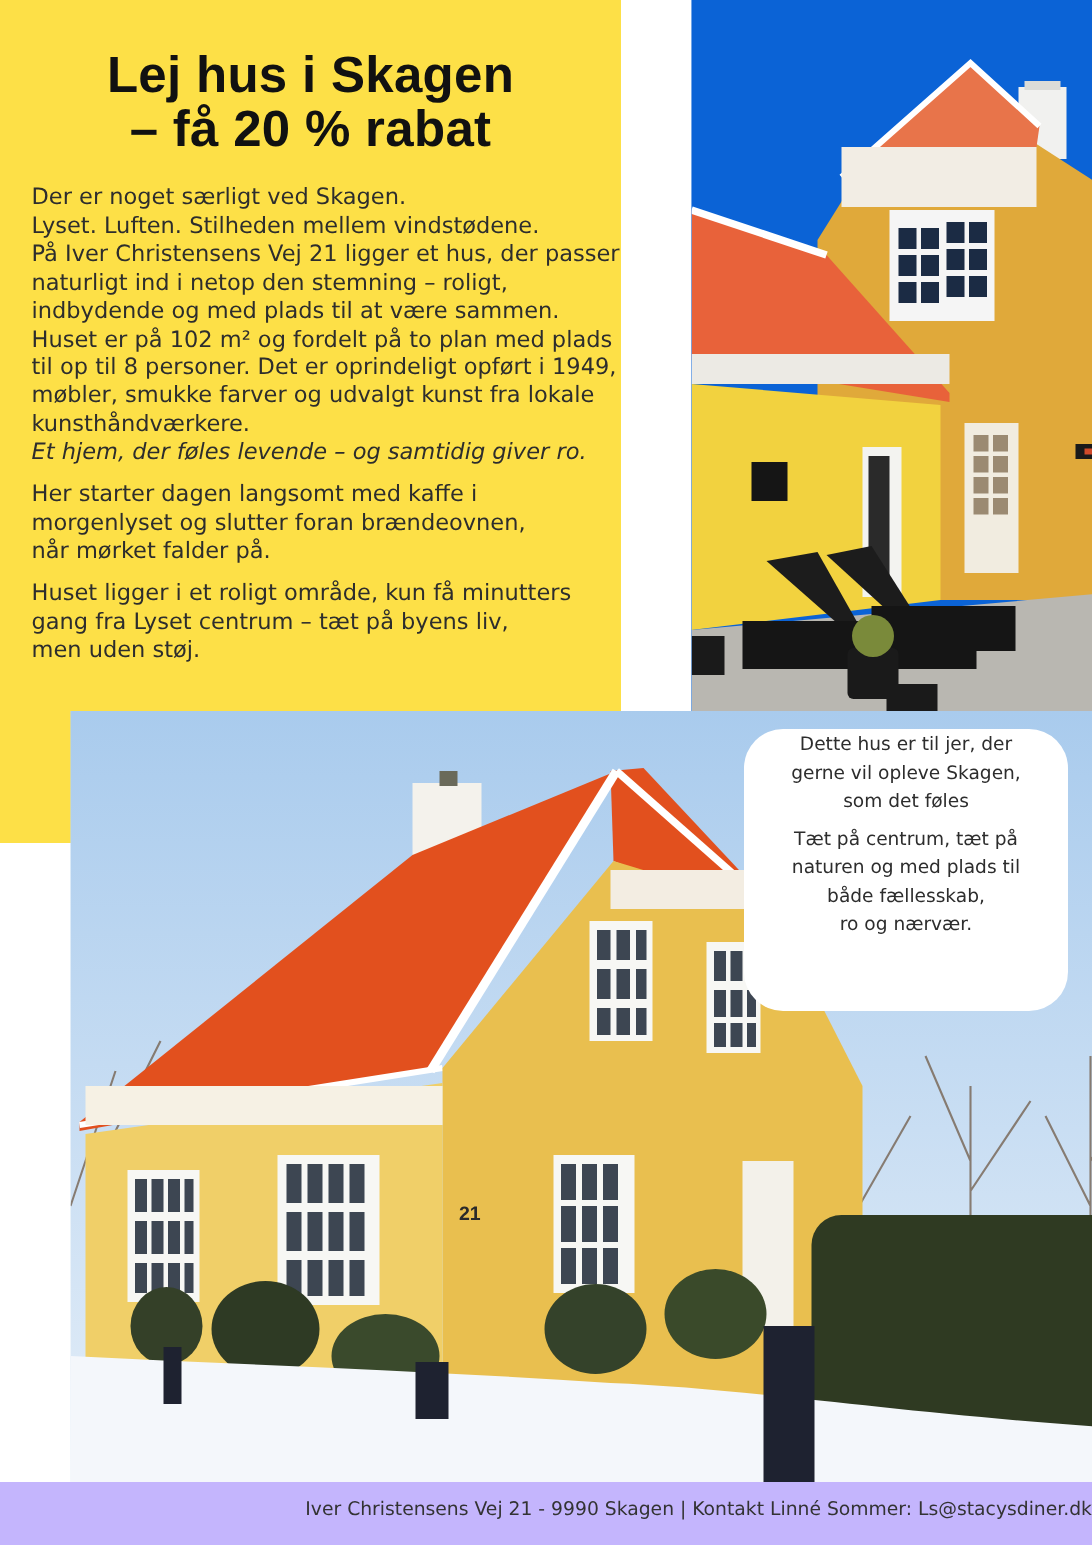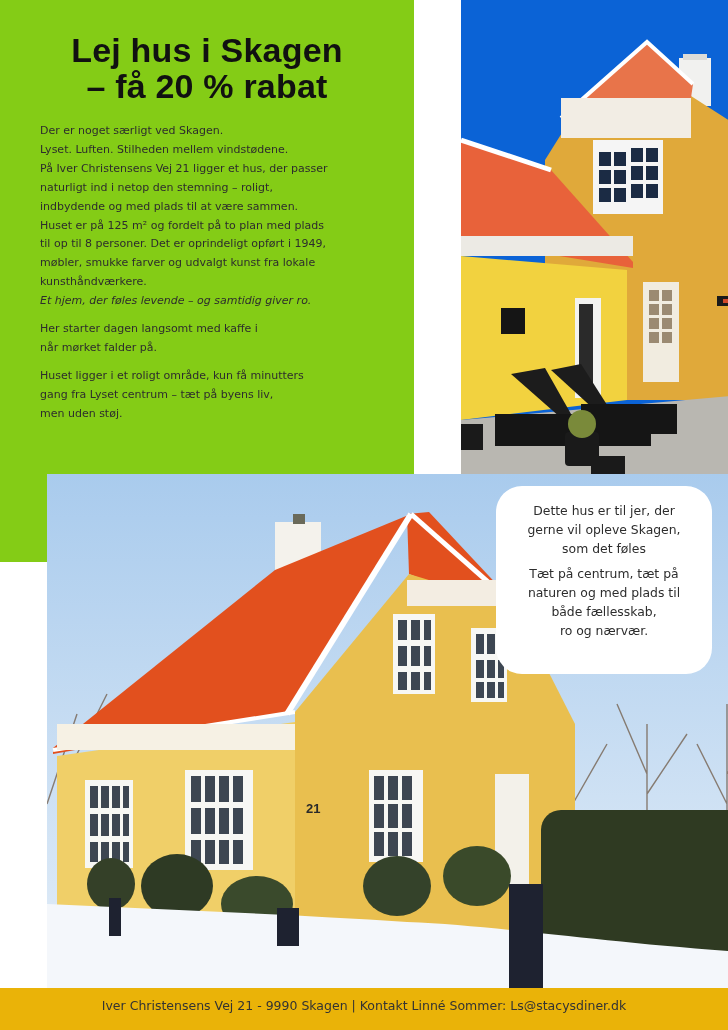--- a/index.html
+++ b/index.html
@@ -1,79 +1,80 @@
 <!DOCTYPE html>
 <html><head>
 <meta charset="utf-8">
 <style>
   * { box-sizing: border-box; margin: 0; padding: 0; }
   html, body { width: 728px; height: 1030px; overflow: hidden; background: #ffffff; }
   body { font-family: "DejaVu Sans", sans-serif; color: #2a2a2a; position: relative; }
 
   .intro-panel {
     position: absolute; left: 0; top: 0; width: 414px; height: 562px;
-    background: #84cc16;
+    background: #fde047;
   }
   .title {
     position: absolute; left: 0; top: 32px; width: 414px;
     text-align: center;
     font-family: "Liberation Sans", sans-serif; font-weight: 700;
     font-size: 34px; line-height: 36px; color: #111111; letter-spacing: 0.2px;
   }
   .body-text {
-    position: absolute; left: 40px; top: 122px; width: 380px;
-    font-family: "DejaVu Sans", sans-serif; font-size: 11px; line-height: 18.9px; color: #2d2d2d;
+    position: absolute; left: 21px; top: 122px; width: 380px;
+    font-family: "DejaVu Sans", sans-serif; font-size: 15px; line-height: 18.9px; color: #2d2d2d;
   }
   .body-text p { margin-bottom: 9px; }
   .body-text .line { display: block; white-space: nowrap; }
   .body-text .italic { font-style: italic; }
 
   .photo { position: absolute; overflow: hidden; margin-left: 47px; }
   .photo-summer { left: 414px; top: 0; width: 314px; height: 474px; background: #0b63d6; }
   .photo-winter { left: 0; top: 474px; width: 728px; height: 514px; background: linear-gradient(#b9d4ee, #d9e8f5 60%, #eef4fa); }
   .photo svg { display: block; width: 100%; height: 100%; }
 
   .quote-card {
     position: absolute; left: 496px; top: 486px; width: 216px; height: 188px;
     background: #ffffff; border-radius: 26px;
-    text-align: center; padding-top: 16px;
+    text-align: center; padding-top: 1px;
     font-family: "DejaVu Sans", sans-serif; font-size: 12.4px; line-height: 18.8px; color: #2d2d2d;
   }
   .quote-card p { margin-bottom: 7px; }
   .quote-card .line { display: block; white-space: nowrap; }
 
   .footer {
     position: absolute; left: 0; top: 988px; width: 728px; height: 42px;
-    background: #eab308; text-align: center;
+    background: #c4b5fd; text-align: right;
     font-family: "DejaVu Sans", sans-serif; font-size: 12.5px; line-height: 36px; color: #333333;
   }
 </style>
 </head>
 <body>
 
 <section class="intro-panel">
   <h1 class="title">
     <span style="display:block">Lej hus i Skagen</span>
     <span style="display:block">– få 20 % rabat</span>
   </h1>
   <div class="body-text">
     <p>
       <span class="line">Der er noget særligt ved Skagen.</span>
       <span class="line">Lyset. Luften. Stilheden mellem vindstødene.</span>
       <span class="line">På Iver Christensens Vej 21 ligger et hus, der passer</span>
       <span class="line">naturligt ind i netop den stemning – roligt,</span>
       <span class="line">indbydende og med plads til at være sammen.</span>
-      <span class="line">Huset er på 125 m² og fordelt på to plan med plads</span>
+      <span class="line">Huset er på 102 m² og fordelt på to plan med plads</span>
       <span class="line">til op til 8 personer. Det er oprindeligt opført i 1949,</span>
       <span class="line">møbler, smukke farver og udvalgt kunst fra lokale</span>
       <span class="line">kunsthåndværkere.</span>
       <span class="line italic">Et hjem, der føles levende – og samtidig giver ro.</span>
     </p>
     <p>
       <span class="line">Her starter dagen langsomt med kaffe i</span>
+      <span class="line">morgenlyset og slutter foran brændeovnen,</span>
       <span class="line">når mørket falder på.</span>
     </p>
     <p>
       <span class="line">Huset ligger i et roligt område, kun få minutters</span>
       <span class="line">gang fra Lyset centrum – tæt på byens liv,</span>
       <span class="line">men uden støj.</span>
     </p>
   </div>
 </section>
 

